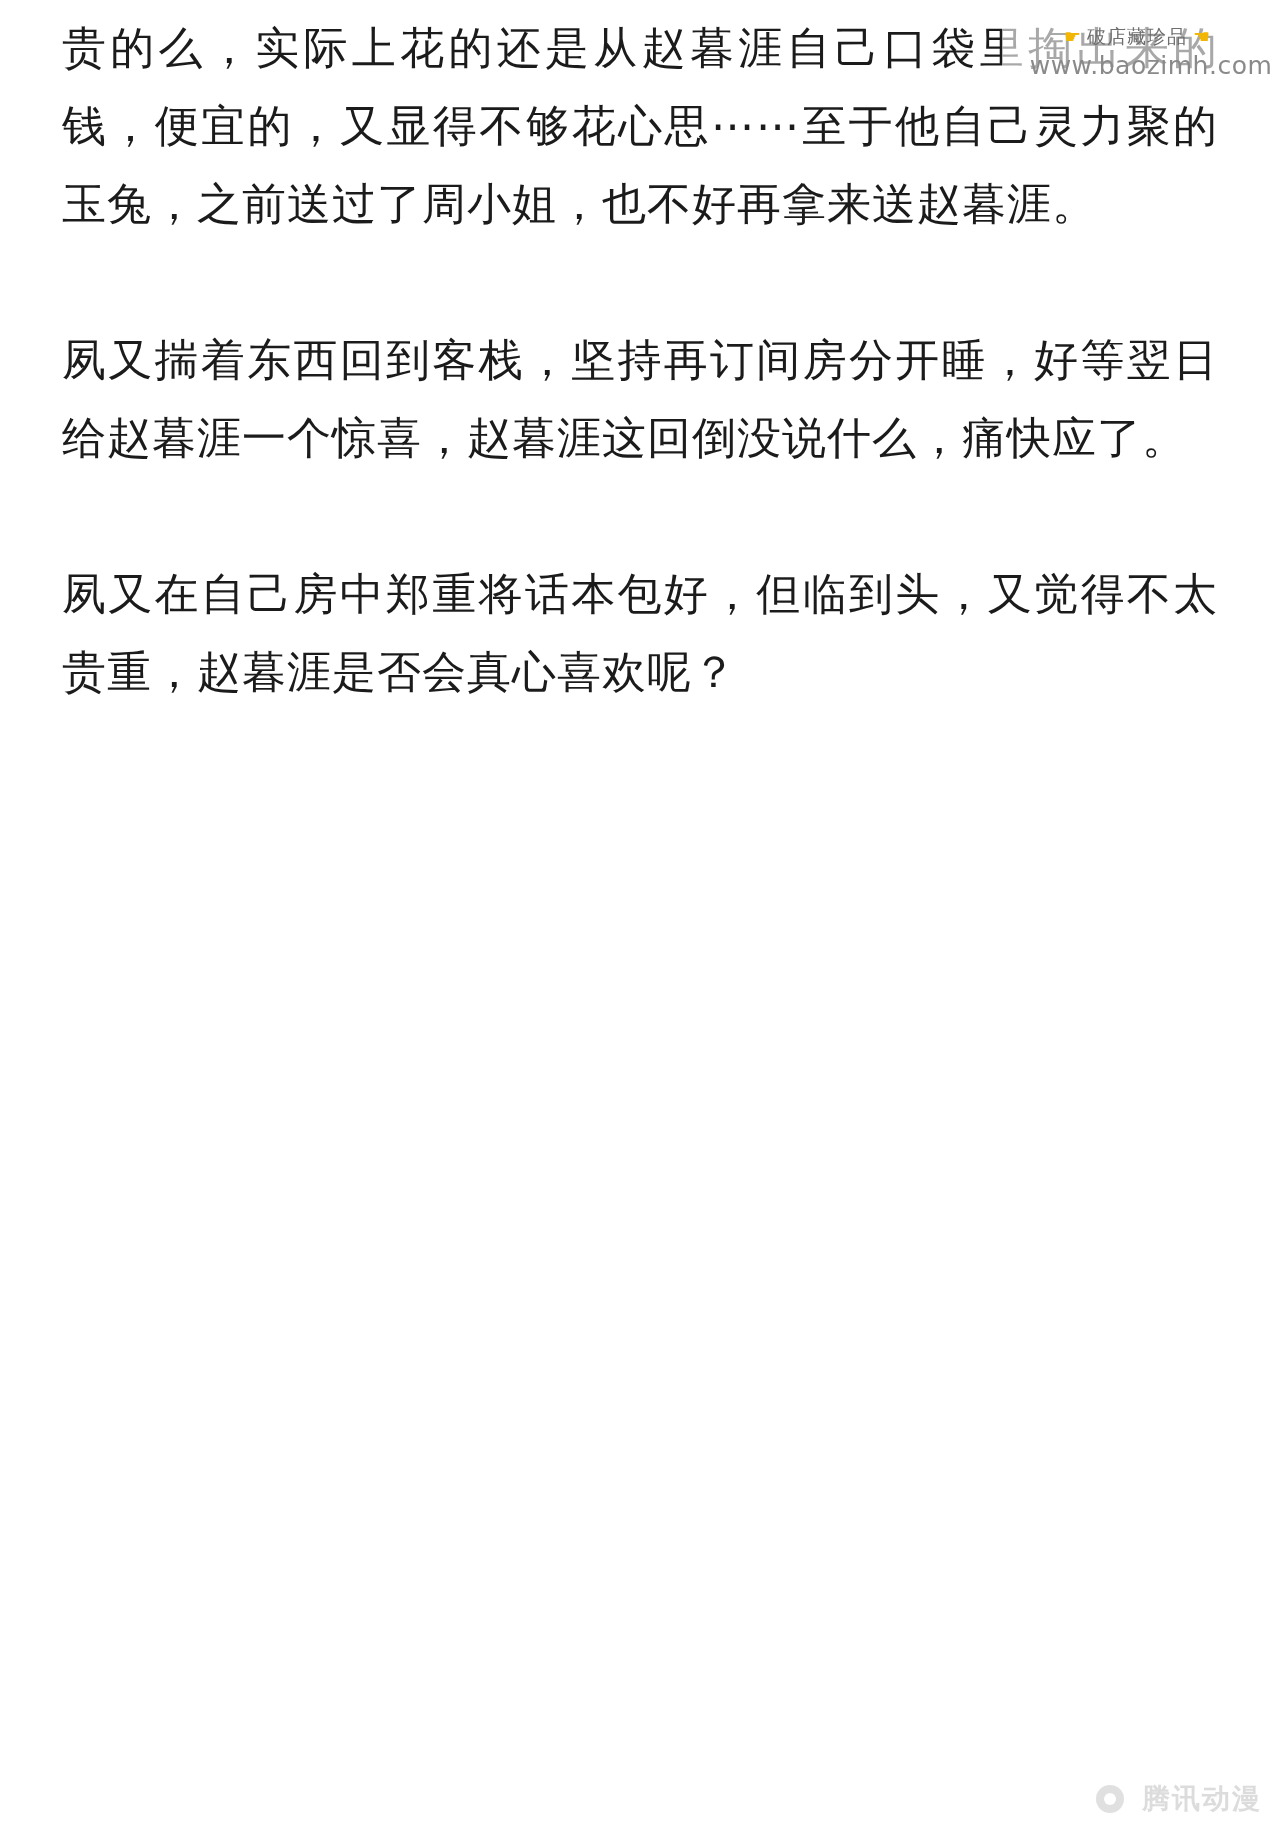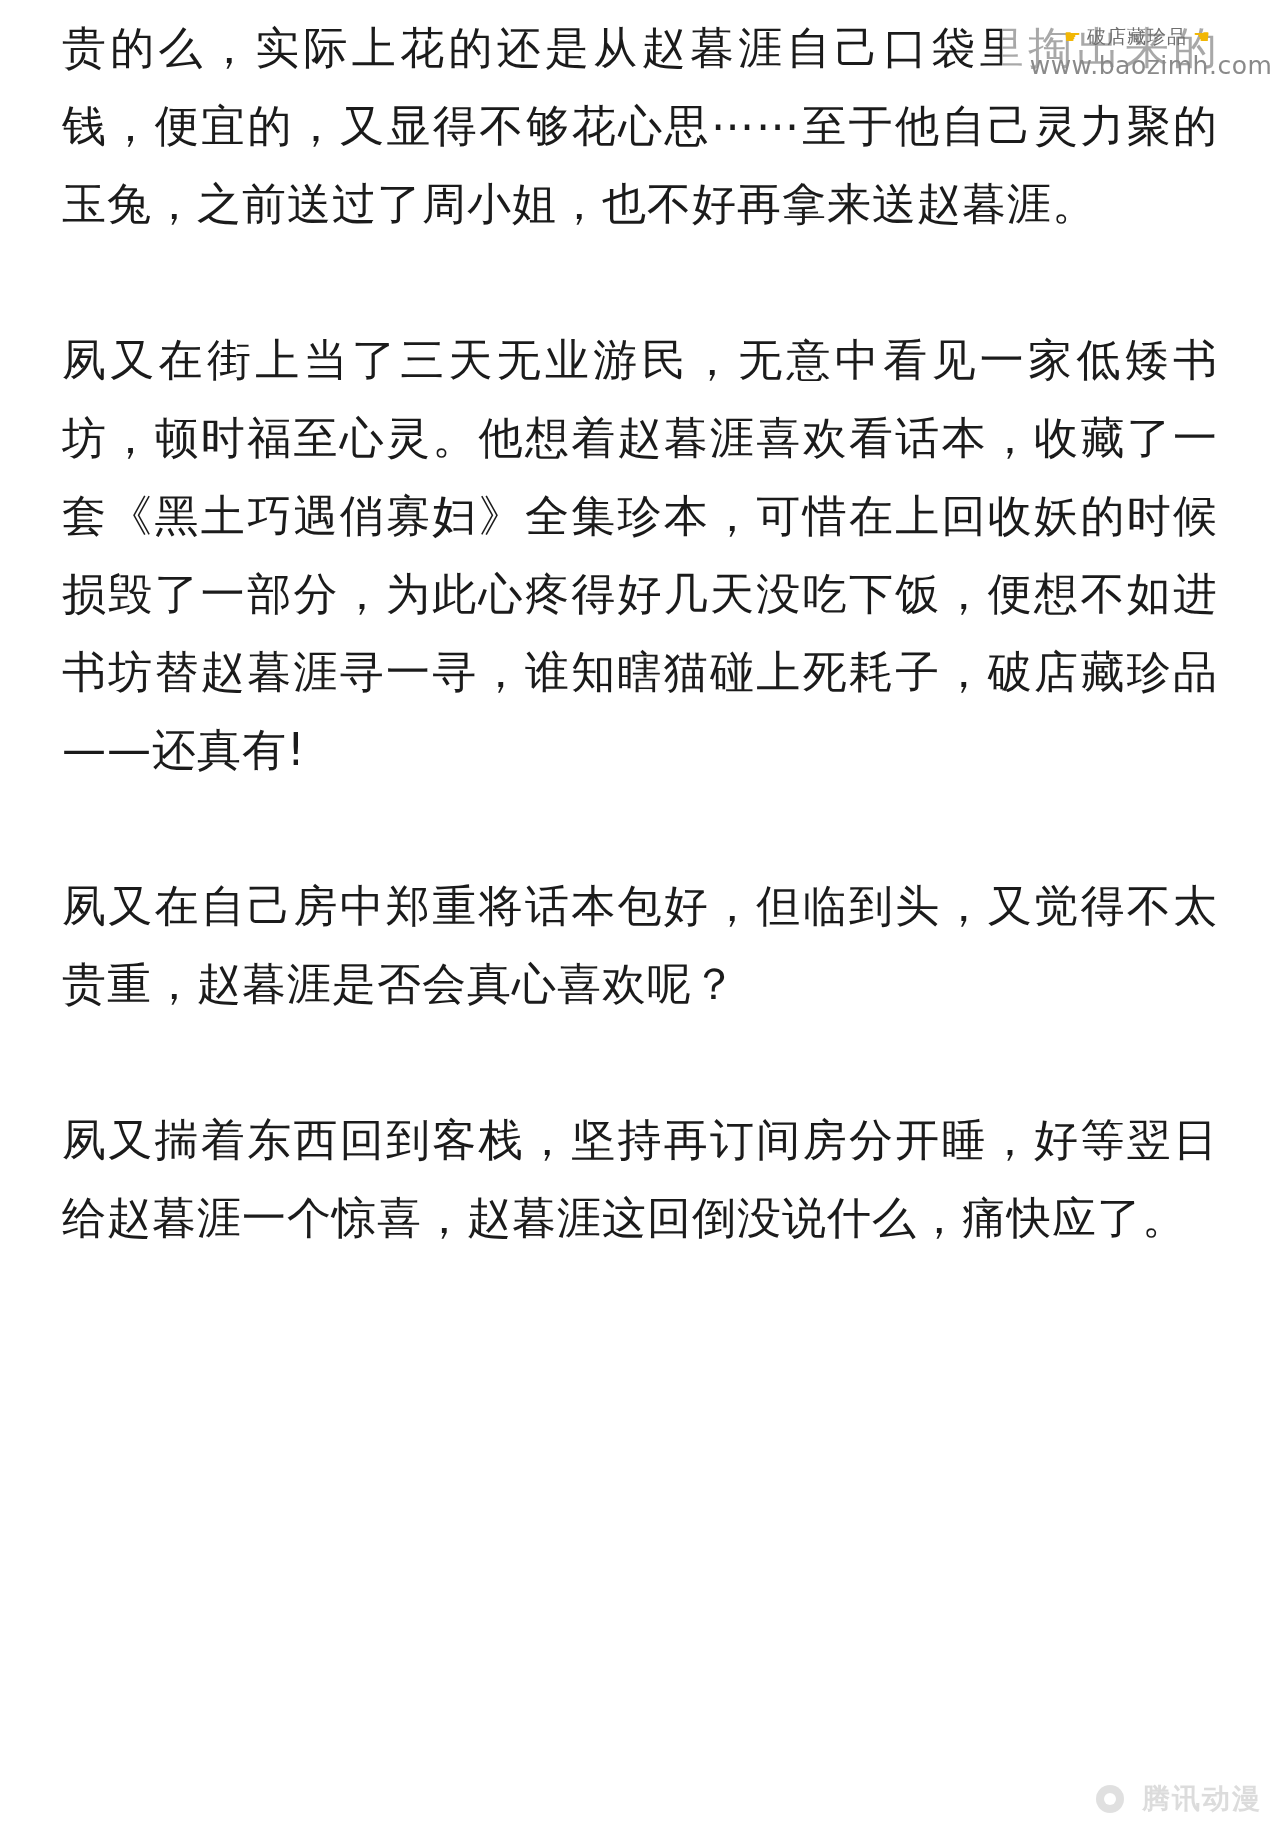--- a/index.html
+++ b/index.html
@@ -116,23 +116,22 @@
     line-height: 1;
   }
 </style>
 </head>
 <body>
 
 <div class="page">
 
   <div class="body-text">
     <p class="para">贵的么，实际上花的还是从赵暮涯自己口袋里掏出来的钱，便宜的，又显得不够花心思⋯⋯至于他自己灵力聚的玉兔，之前送过了周小姐，也不好再拿来送赵暮涯。</p>
-    <p class="para">夙又在街上当了三天无业游民，无意中看见一家低矮书坊，顿时福至心灵。他想着赵暮涯喜欢看话本，收藏了一套《黑土巧遇俏寡妇》全集珍本，可惜在上回收妖的时候损毁了一部分，为此心疼得好几天没吃下饭，便想不如进书坊替赵暮涯寻一寻，谁知瞎猫碰上死耗子，破店藏珍品——还真有!</p>
+    <p class="para">夙又揣着东西回到客栈，坚持再订间房分开睡，好等翌日给赵暮涯一个惊喜，赵暮涯这回倒没说什么，痛快应了。</p>
     <p class="para">夙又在自己房中郑重将话本包好，但临到头，又觉得不太贵重，赵暮涯是否会真心喜欢呢？</p>
-    <p class="para">夙又揣着东西回到客栈，坚持再订间房分开睡，好等翌日给赵暮涯一个惊喜，赵暮涯这回倒没说什么，痛快应了。</p>
   </div>
 
   <div class="wm-site">
     <div class="wm-row1">
       <span class="wm-hand left">☚</span>
       <span>破店藏珍品</span>
       <span class="wm-hand">☚</span>
     </div>
     <div class="wm-row2">www.baozimh.com</div>
   </div>

